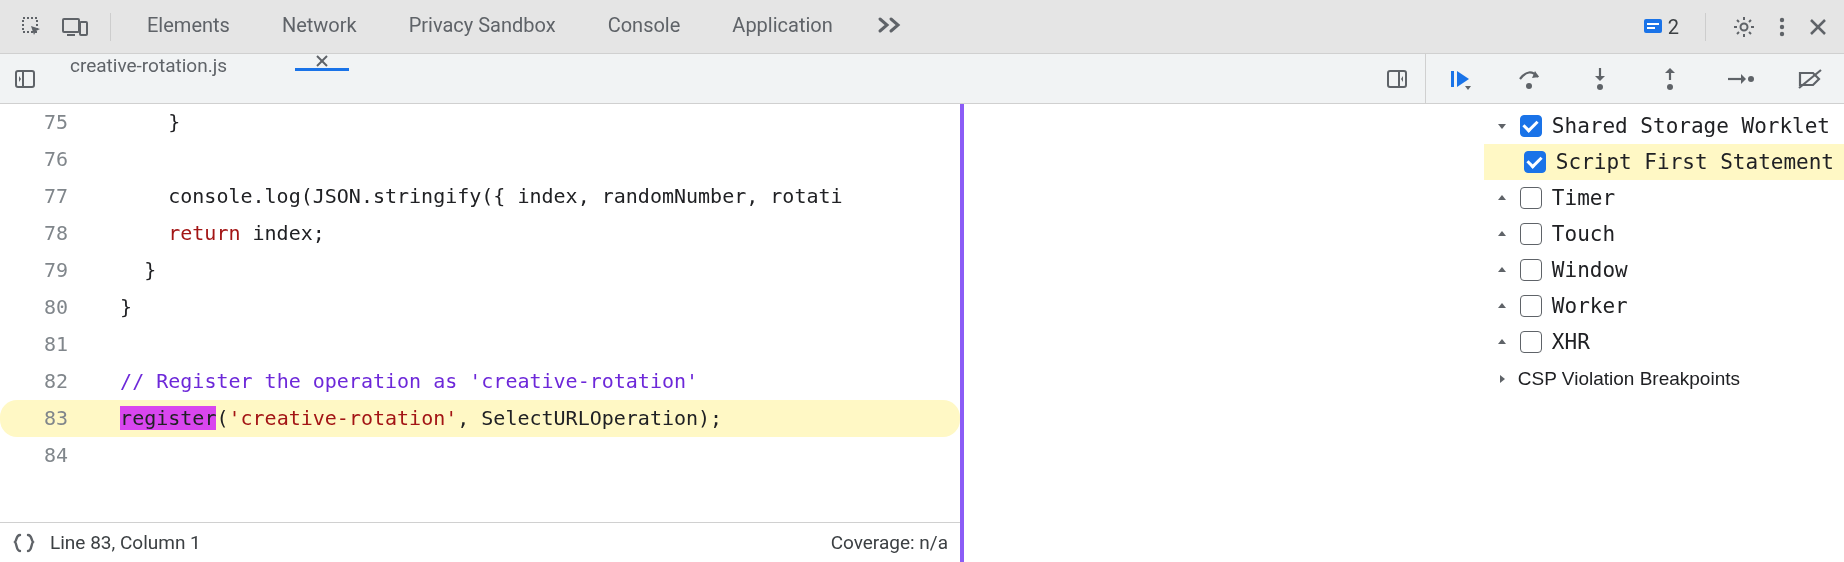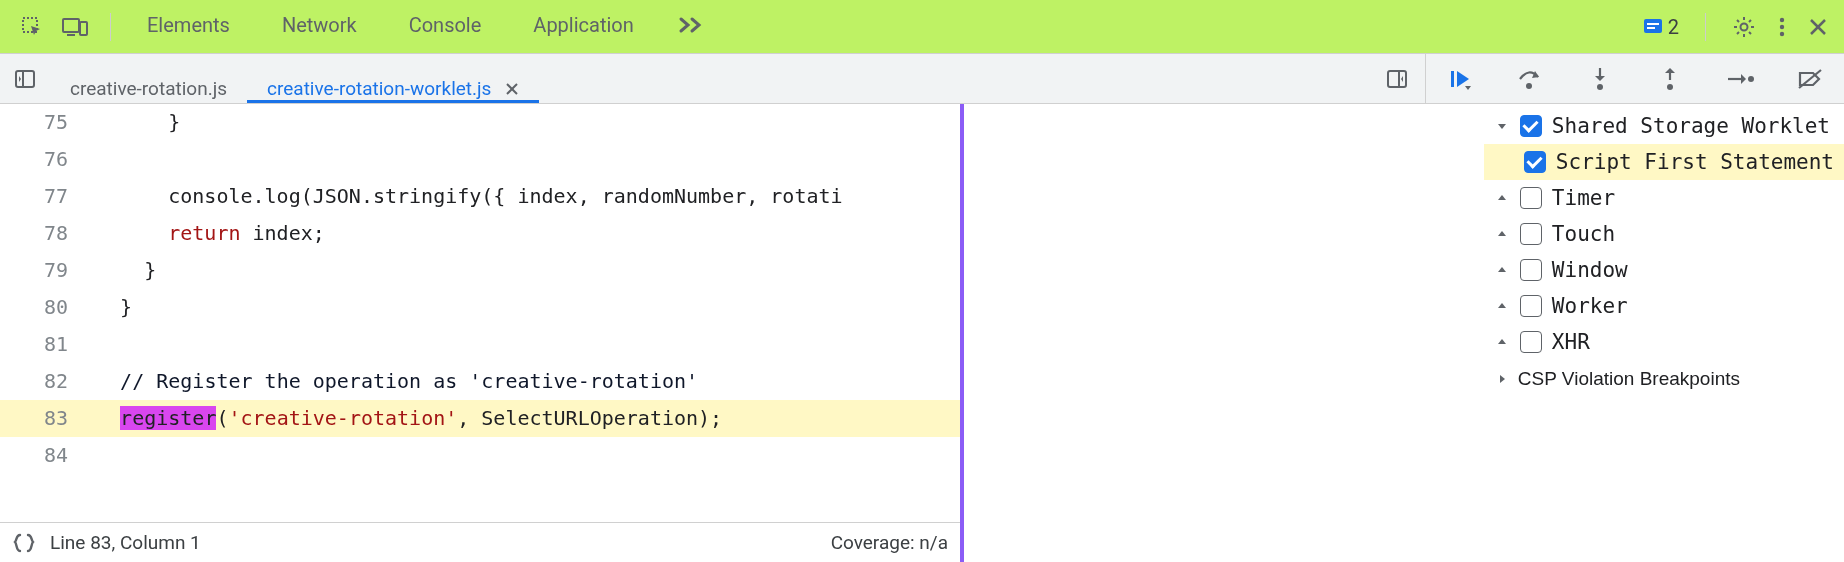--- a/index.html
+++ b/index.html
@@ -12,21 +12,21 @@
   height: 562px;
   overflow: hidden;
 }
 
 
 .top-toolbar {
   display: flex;
   align-items: center;
   height: 54px;
   border-bottom: 1px solid #d0d0d0;
-  background: #bef264;
+  background: #e5e5e5;
   padding: 0 8px;
 }
 .toolbar-left-icons {
   display: flex;
   align-items: center;
   gap: 18px;
   padding: 0 12px;
 }
 .divider-v {
   width: 1px;
@@ -74,23 +74,24 @@
 
 .sub-toolbar {
   display: flex;
   align-items: center;
   height: 50px;
   background: #f1f3f4;
   border-bottom: 1px solid #d0d0d0;
 }
 .file-tabs {
   display: flex;
-  align-items: flex-end;
+  align-items: flex-start;
   height: 100%;
   flex: 1;
+  gap: 48px;
 }
 .file-tab {
   display: flex;
   align-items: center;
   padding: 0 20px;
   font-size: 19px;
   color: #5f6368;
   cursor: pointer;
   border-bottom: 3px solid transparent;
   gap: 14px;
@@ -135,36 +136,37 @@
   font-family: "SF Mono", Menlo, Consolas, monospace;
   font-size: 20px;
   line-height: 37px;
 }
 .code-row {
   display: flex;
   white-space: pre;
 }
 .code-row.hl {
   background: #fff8c5;
+  border-radius: 17px;
 }
 .line-num {
   width: 96px;
   text-align: right;
   padding-right: 28px;
   color: #80868b;
   user-select: none;
 }
 .code-text {
   flex: 1;
   overflow: hidden;
   text-overflow: clip;
 }
 .tok-kw { color: #a31515; }
 .tok-str { color: #a31515; }
-.tok-com { color: #0f172a; }
+.tok-com { color: #6d28d9; }
 .tok-sel { background: #d946ef; }
 
 
 .status-bar {
   display: flex;
   align-items: center;
   height: 40px;
   border-top: 1px solid #d0d0d0;
   padding: 0 12px;
   font-size: 19px;
@@ -268,20 +270,21 @@
         <rect x="1" y="3" width="16" height="13" rx="1"></rect>
         <line x1="5" y1="19" x2="13" y2="19"></line>
         <rect x="18" y="6" width="7" height="13" rx="1"></rect>
       </svg>
     </span>
   </div>
   <div class="divider-v"></div>
   <div class="tabs">
     <div class="tab">Elements</div>
     <div class="tab">Network</div>
+    <div class="tab">Privacy Sandbox</div>
     <div class="tab">Console</div>
     <div class="tab">Application</div>
     <div class="tab" style="padding:0 18px;">
       <svg width="26" height="20" viewBox="0 0 26 20" stroke="#5f6368" stroke-width="3" fill="none" stroke-linecap="round">
         <path d="M3 4 L10 10 L3 16"></path>
           <path d="M14 4 L21 10 L14 16"></path>
       </svg>
     </div>
   </div>
   <div class="toolbar-right">
@@ -322,21 +325,20 @@
       <rect x="3" y="4" width="18" height="16" rx="2"></rect>
       <line x1="10" y1="4" x2="10" y2="20"></line>
       <path d="M6 9 L8 12 L6 15" fill="#5f6368" stroke="none"></path>
     </svg>
   </div>
   <div class="file-tabs">
     <div class="file-tab">
       <span>creative-rotation.js</span>
     </div>
     <div class="file-tab active">
-      <span>creative-rotation-worklet.js</span>
       <span>
         <svg width="14" height="14" viewBox="0 0 14 14" stroke="#5f6368" stroke-width="2">
             <line x1="2" y1="2" x2="12" y2="12"></line>
             <line x1="12" y1="2" x2="2" y2="12"></line>
           </svg>
       </span>
     </div>
   </div>
   <div class="run-btn">
     <svg width="24" height="24" viewBox="0 0 24 24" fill="none" stroke="#5f6368" stroke-width="2">

